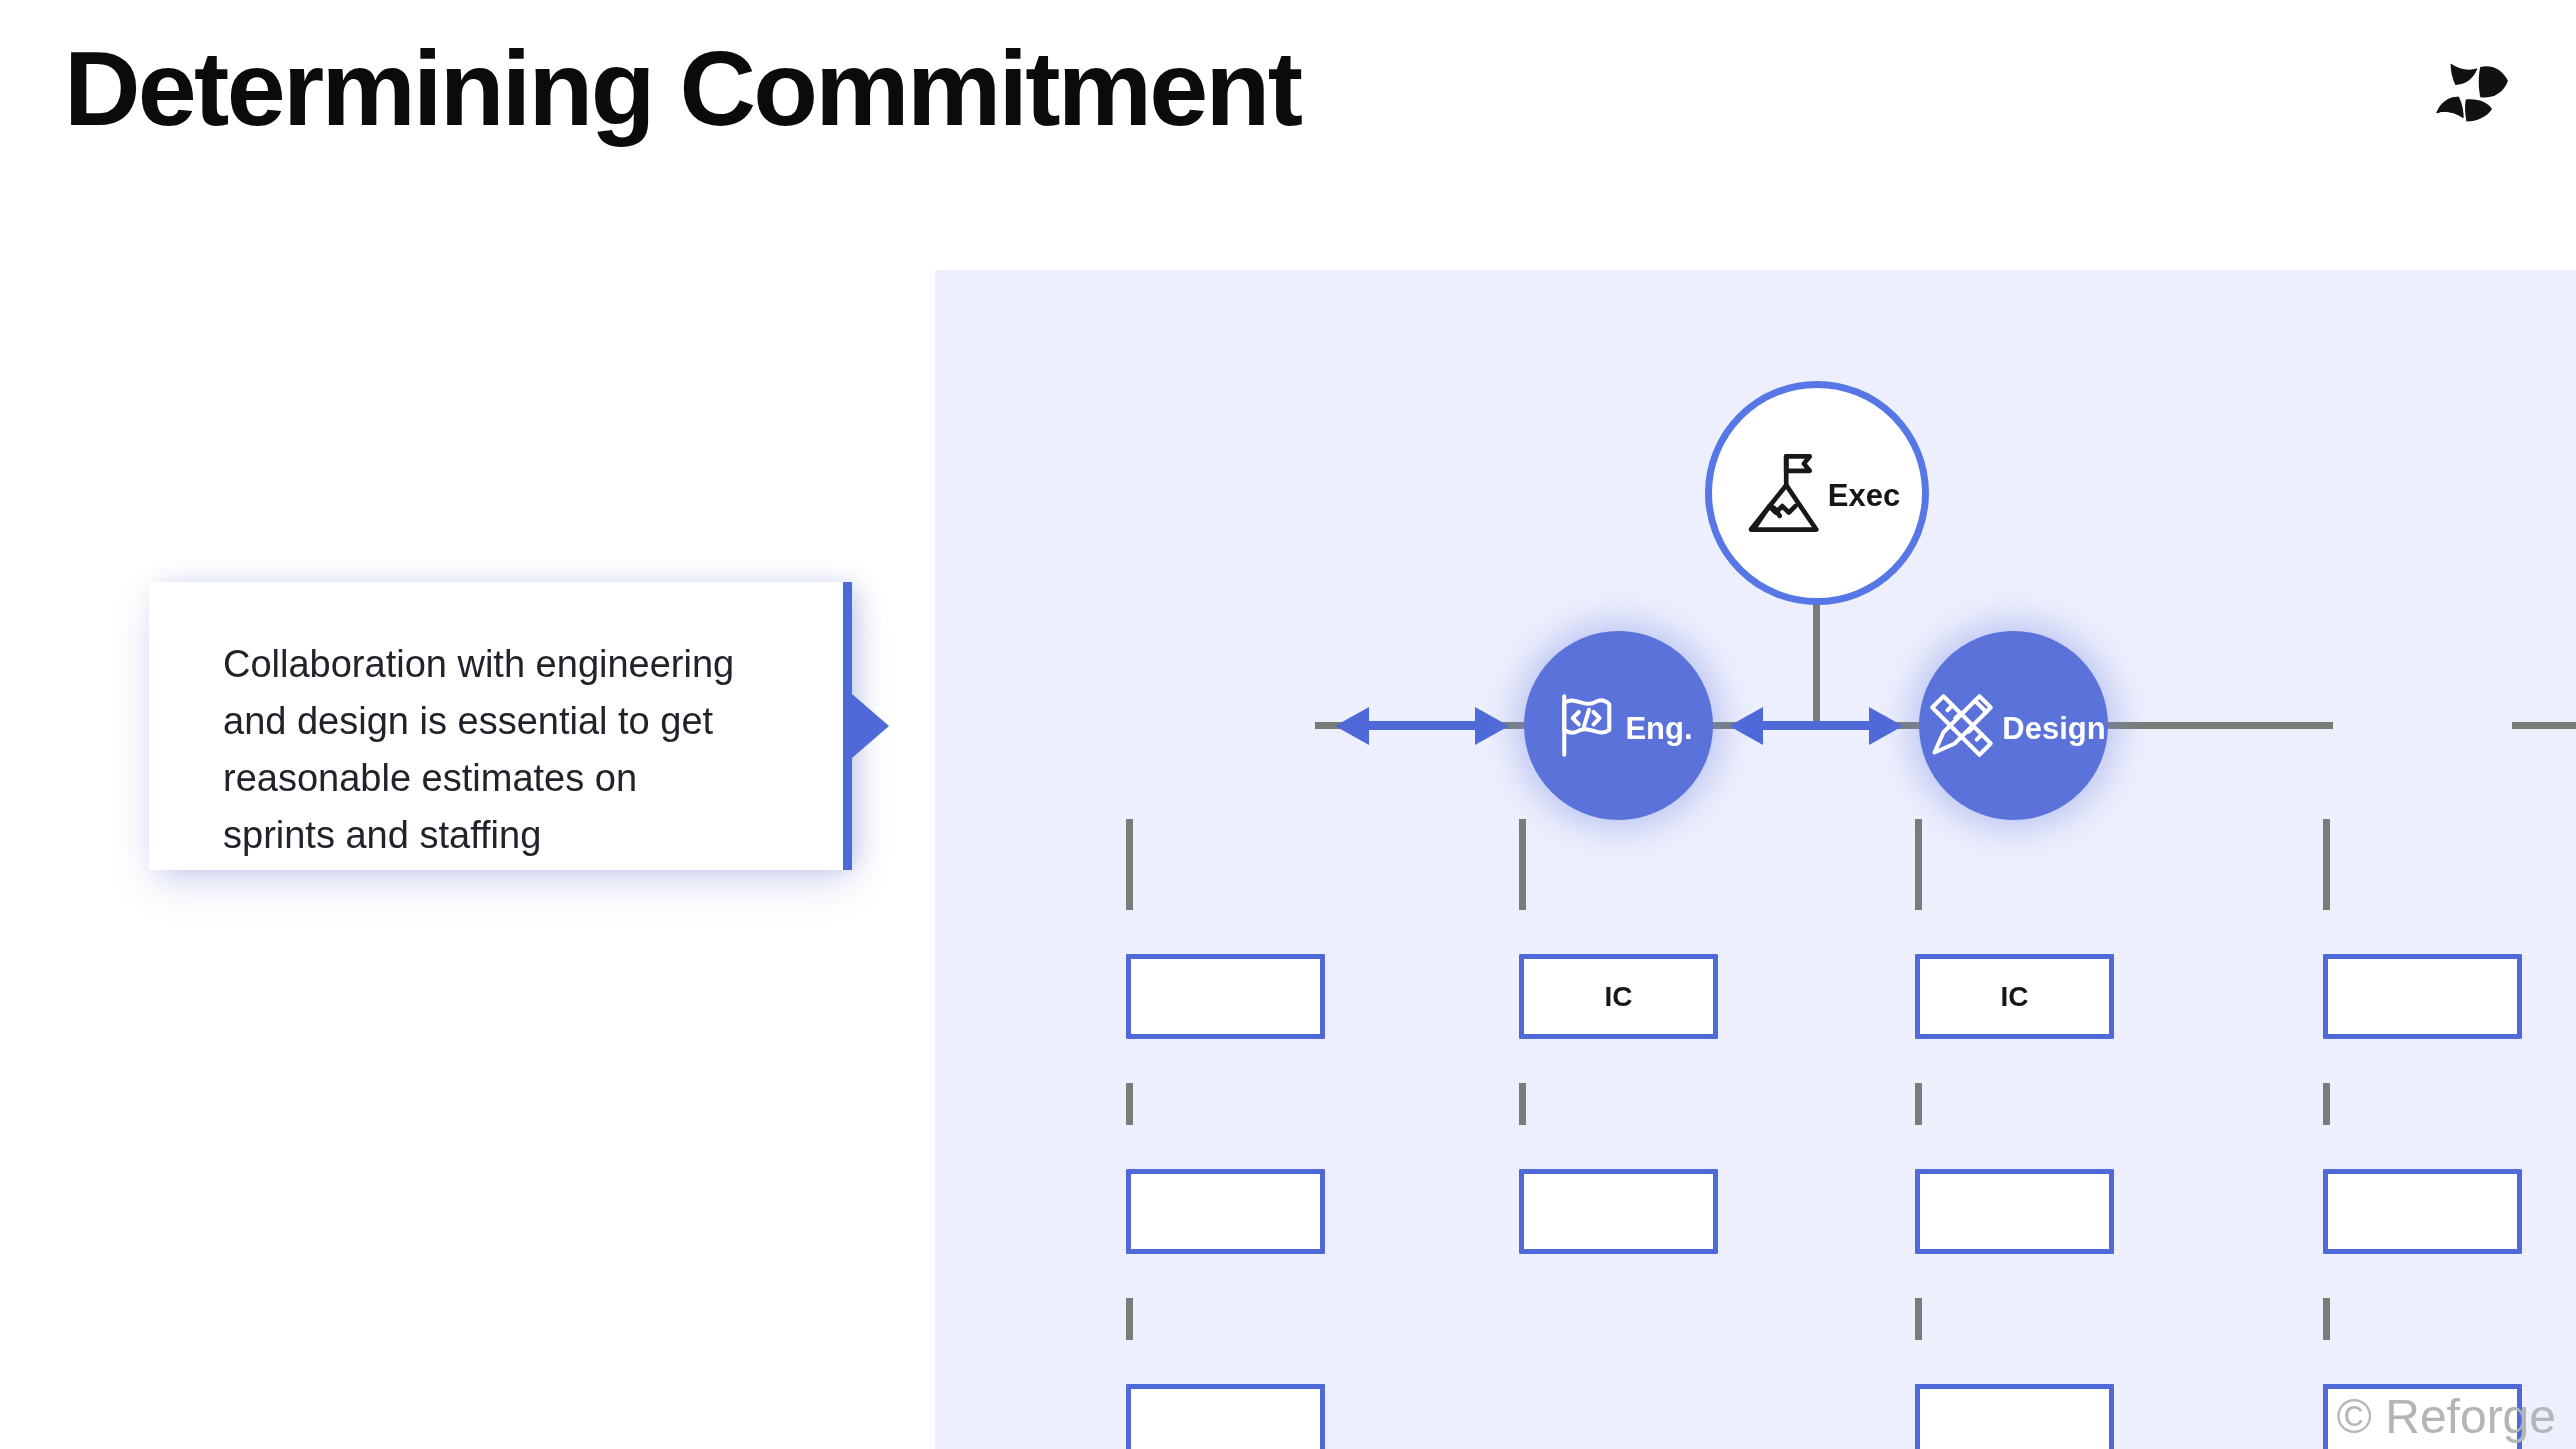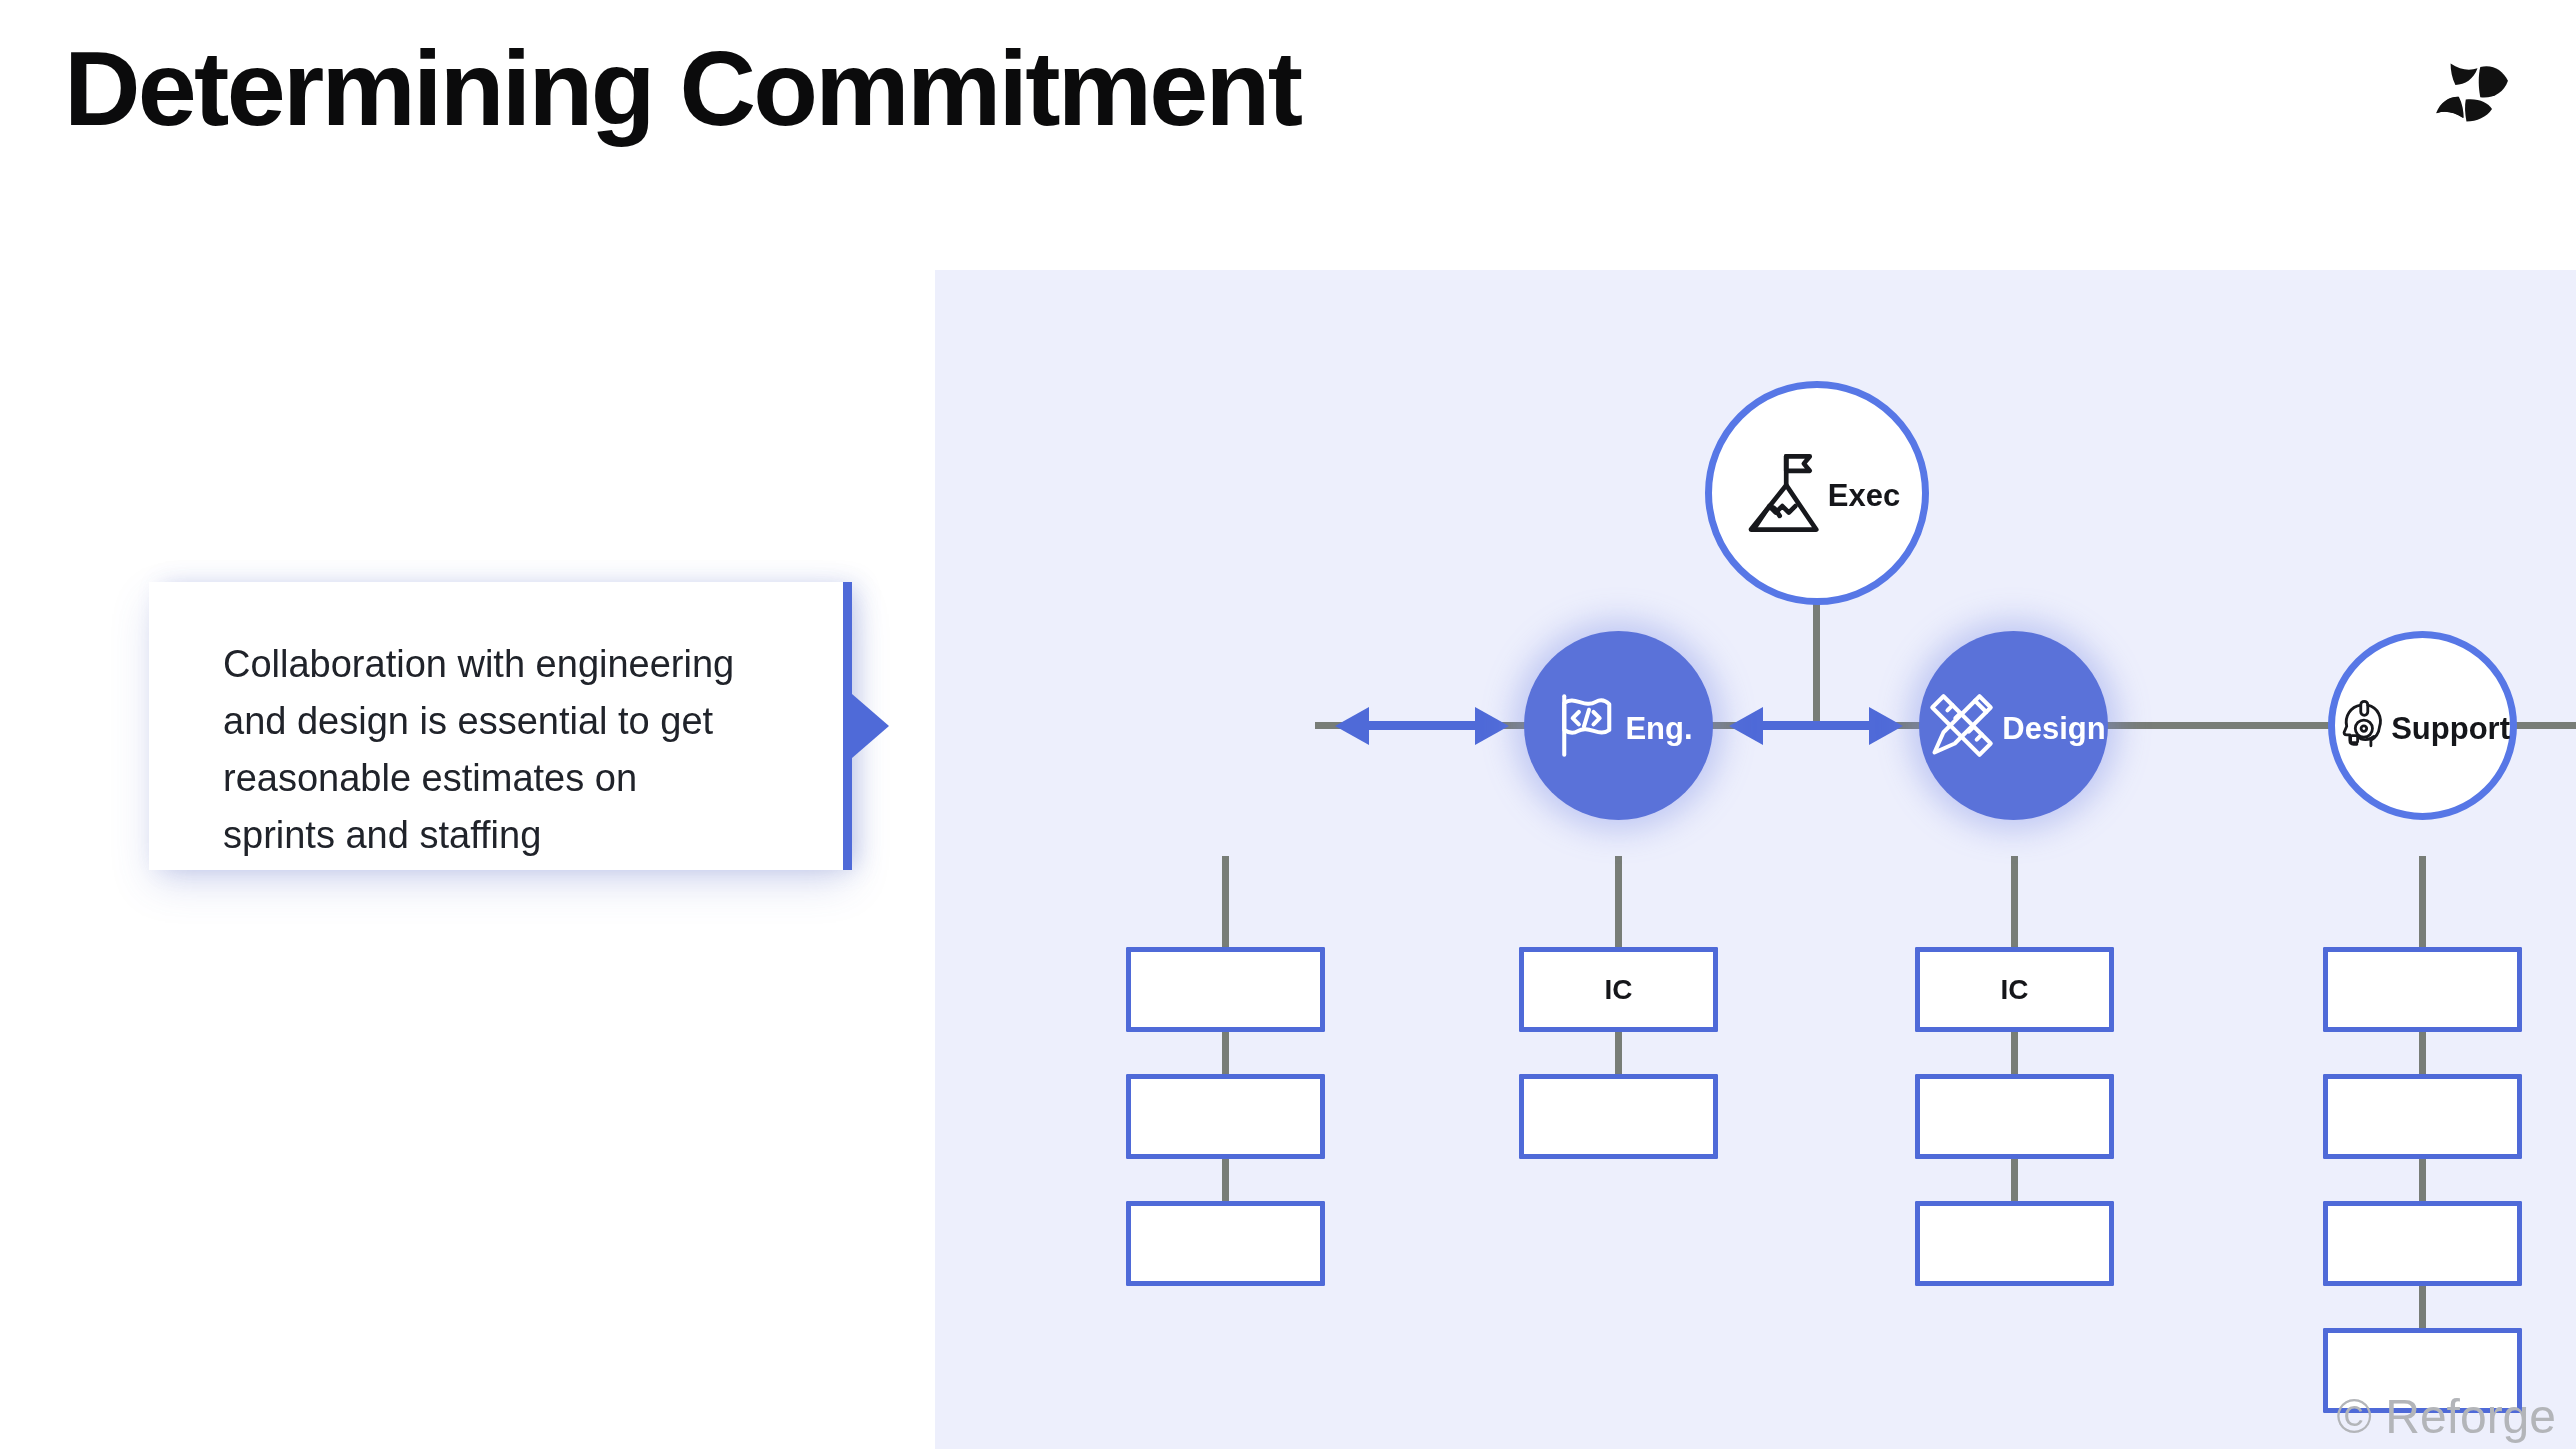--- a/index.html
+++ b/index.html
@@ -53,21 +53,21 @@
   .circle.outline{background:#fff;border:7.4px solid var(--ring);color:#15161a;}
   .circle .clabel{font-weight:700;font-size:31px;margin-top:6.7px;}
   .circle.exec{left:1705px;top:381px;width:224px;height:224px;}
   .circle.product{left:1130px;top:631px;}
   .circle.eng{left:1524px;top:631px;}
   .circle.design{left:1919px;top:631px;}
   .circle.support{left:2328px;top:631px;width:189px;height:189px;}
   .icon{display:block;}
 
   
-  .col{position:absolute;top:856px;width:199px;display:flex;flex-direction:column;align-items:center;}
+  .col{position:absolute;top:819px;width:199px;display:flex;flex-direction:column;gap:44px;}
   .col .stub{position:static;width:6.7px;}
   .rbox{width:199px;height:85px;box-sizing:border-box;background:#fff;border:5.4px solid var(--accent);
     border-radius:1.3px;display:flex;align-items:center;justify-content:center;
     font-size:28px;font-weight:700;color:#15161a;}
 
   .watermark{position:absolute;right:20px;bottom:5.4px;font-size:48px;color:var(--watermark);}
 </style>
 </head>
 <body>
 
@@ -170,32 +170,20 @@
       <path d="M28 18 L23.5 22.5"></path>
       <path d="M35 25 L30.5 29.5"></path>
       <path d="M47 37 L42.5 41.5"></path>
       <path d="M54 44 L49.5 48.5"></path>
       <path d="M52 10 L62 20 L30 52 L12 60 L20 42 Z"></path>
       <path d="M48 14 L58 24"></path>
     </svg>
     <div class="clabel">Design</div>
   </div>
 
-  <div class="circle outline support">
-    <svg class="icon" width="79" height="79" viewBox="0 0 72 72" fill="none" stroke="#17181c" stroke-width="3.6" stroke-linecap="round" stroke-linejoin="round">
-      <path d="M33 10 C20 12 12 24 15 37 L12 44 C11 46 12 48 15 48 H19 V55 C19 58 21 60 24 60 H28"></path>
-      <path d="M42 10 C55 13 61 26 57 38 C56 47 51 52 46 55 V62"></path>
-      <rect x="33" y="5" width="9" height="18" rx="4.5"></rect>
-      <circle cx="37" cy="40" r="11"></circle>
-      <circle cx="37" cy="40" r="3.6"></circle>
-      <path d="M29 50 C34 55 43 56 50 50"></path>
-      <rect x="20" y="49" width="9" height="9" rx="2"></rect>
-    </svg>
-    <div class="clabel">Support</div>
-  </div>
 
   <div class="callout">
     <p>Collaboration with engineering
 and design is essential to get
 reasonable estimates on
 sprints and staffing</p>
     <div class="callout-arrow"></div>
   </div>
 
   <div class="watermark">© Reforge</div>

